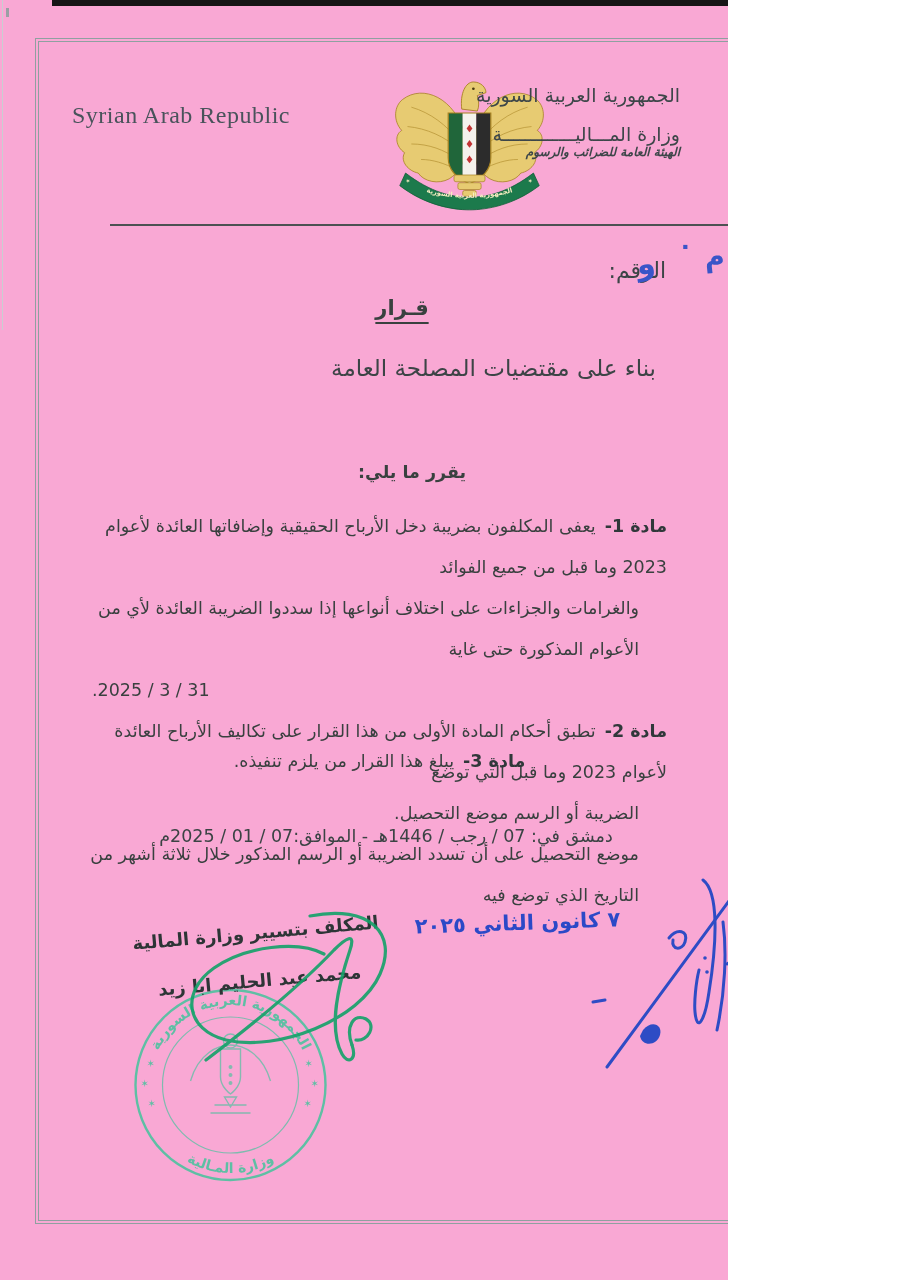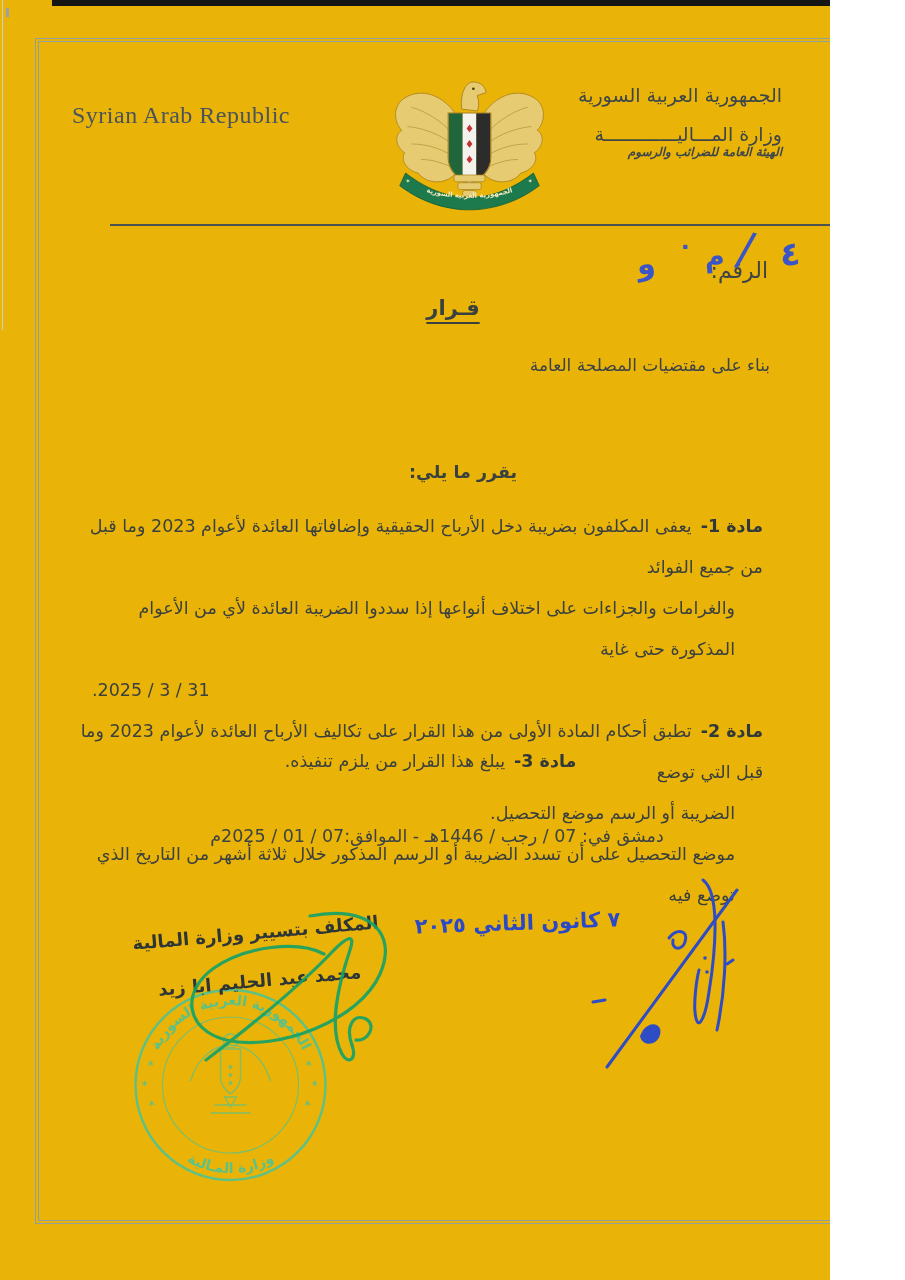--- a/index.html
+++ b/index.html
@@ -1,17 +1,17 @@
 <!DOCTYPE html>
 <html lang="ar"><head>
 <meta charset="utf-8">
 <style>
   html,body{margin:0;padding:0;}
   body{background:#ffffff;}
-  .page{position:relative;width:830px;height:1280px;background:#eab308;overflow:hidden;
+  .page{position:relative;width:728px;height:1280px;background:#f9a8d4;overflow:hidden;
         font-family:"DejaVu Sans","Liberation Sans",sans-serif;color:#3a4243;}
   
   .topbar{position:absolute;left:52px;top:0;width:853px;height:6px;background:#161616;}
   .edge-line{position:absolute;left:2px;top:0;width:1px;height:330px;background:#c9ced1;}
   .edge-dot{position:absolute;left:6px;top:8px;width:3px;height:9px;background:#9aa0a4;}
   
   .frame{position:absolute;left:35px;top:38px;width:833px;height:1186px;
          border:4px double #8fa0a0;box-sizing:border-box;}
   
   .hdr-en{position:absolute;left:72px;top:92px;font-family:"Liberation Serif","DejaVu Serif",serif;
@@ -28,24 +28,24 @@
   .ref-hand span{position:absolute;font-weight:600;}
   .ref-hand .g0{left:4px;top:20px;font-size:30px;transform:rotate(-10deg);}
   .ref-hand .g1{left:46px;top:6px;font-size:24px;}
   .ref-hand .g2{left:72px;top:14px;font-size:28px;transform:rotate(-6deg);}
   .ref-hand .g3{left:106px;top:-4px;font-size:46px;transform:rotate(12deg);font-weight:400;}
   .ref-hand .g4{left:148px;top:8px;font-size:33px;transform:rotate(-4deg);}
   
   .doc-title{position:absolute;left:0;right:0;top:296px;text-align:center;transform:translateX(38px);
              font-size:21px;font-weight:700;direction:rtl;color:#39413f;}
   .doc-title span{text-decoration:underline;text-underline-offset:7px;text-decoration-thickness:1.5px;}
-  .preamble{position:absolute;right:60px;top:355px;direction:rtl;font-size:17px;color:#3c4446;}
+  .preamble{position:absolute;right:72px;top:355px;direction:rtl;font-size:23px;color:#3c4446;}
   .decides{position:absolute;left:0;right:0;top:462px;text-align:center;transform:translateX(48px);
            direction:rtl;font-size:17.5px;font-weight:700;color:#39413f;}
-  .articles{position:absolute;left:72px;right:67px;top:506px;direction:rtl;text-align:right;
+  .articles{position:absolute;left:72px;right:61px;top:506px;direction:rtl;text-align:right;
             font-size:17.5px;line-height:41px;color:#39403f;}
   .articles .lbl{font-weight:700;margin-left:9px;color:#30383a;}
   .articles .cont{padding-right:28px;}
   .articles .date-line{text-align:left;padding-left:20px;}
   .article3{position:absolute;left:72px;right:41px;top:741px;direction:rtl;text-align:center;
             font-size:17.5px;line-height:41px;color:#39403f;}
   .article3 .lbl{font-weight:700;margin-left:9px;color:#30383a;}
   .date-row{position:absolute;left:0;right:0;top:826px;text-align:center;transform:translateX(22px);
             direction:rtl;font-size:17.5px;color:#3b4344;}
   

